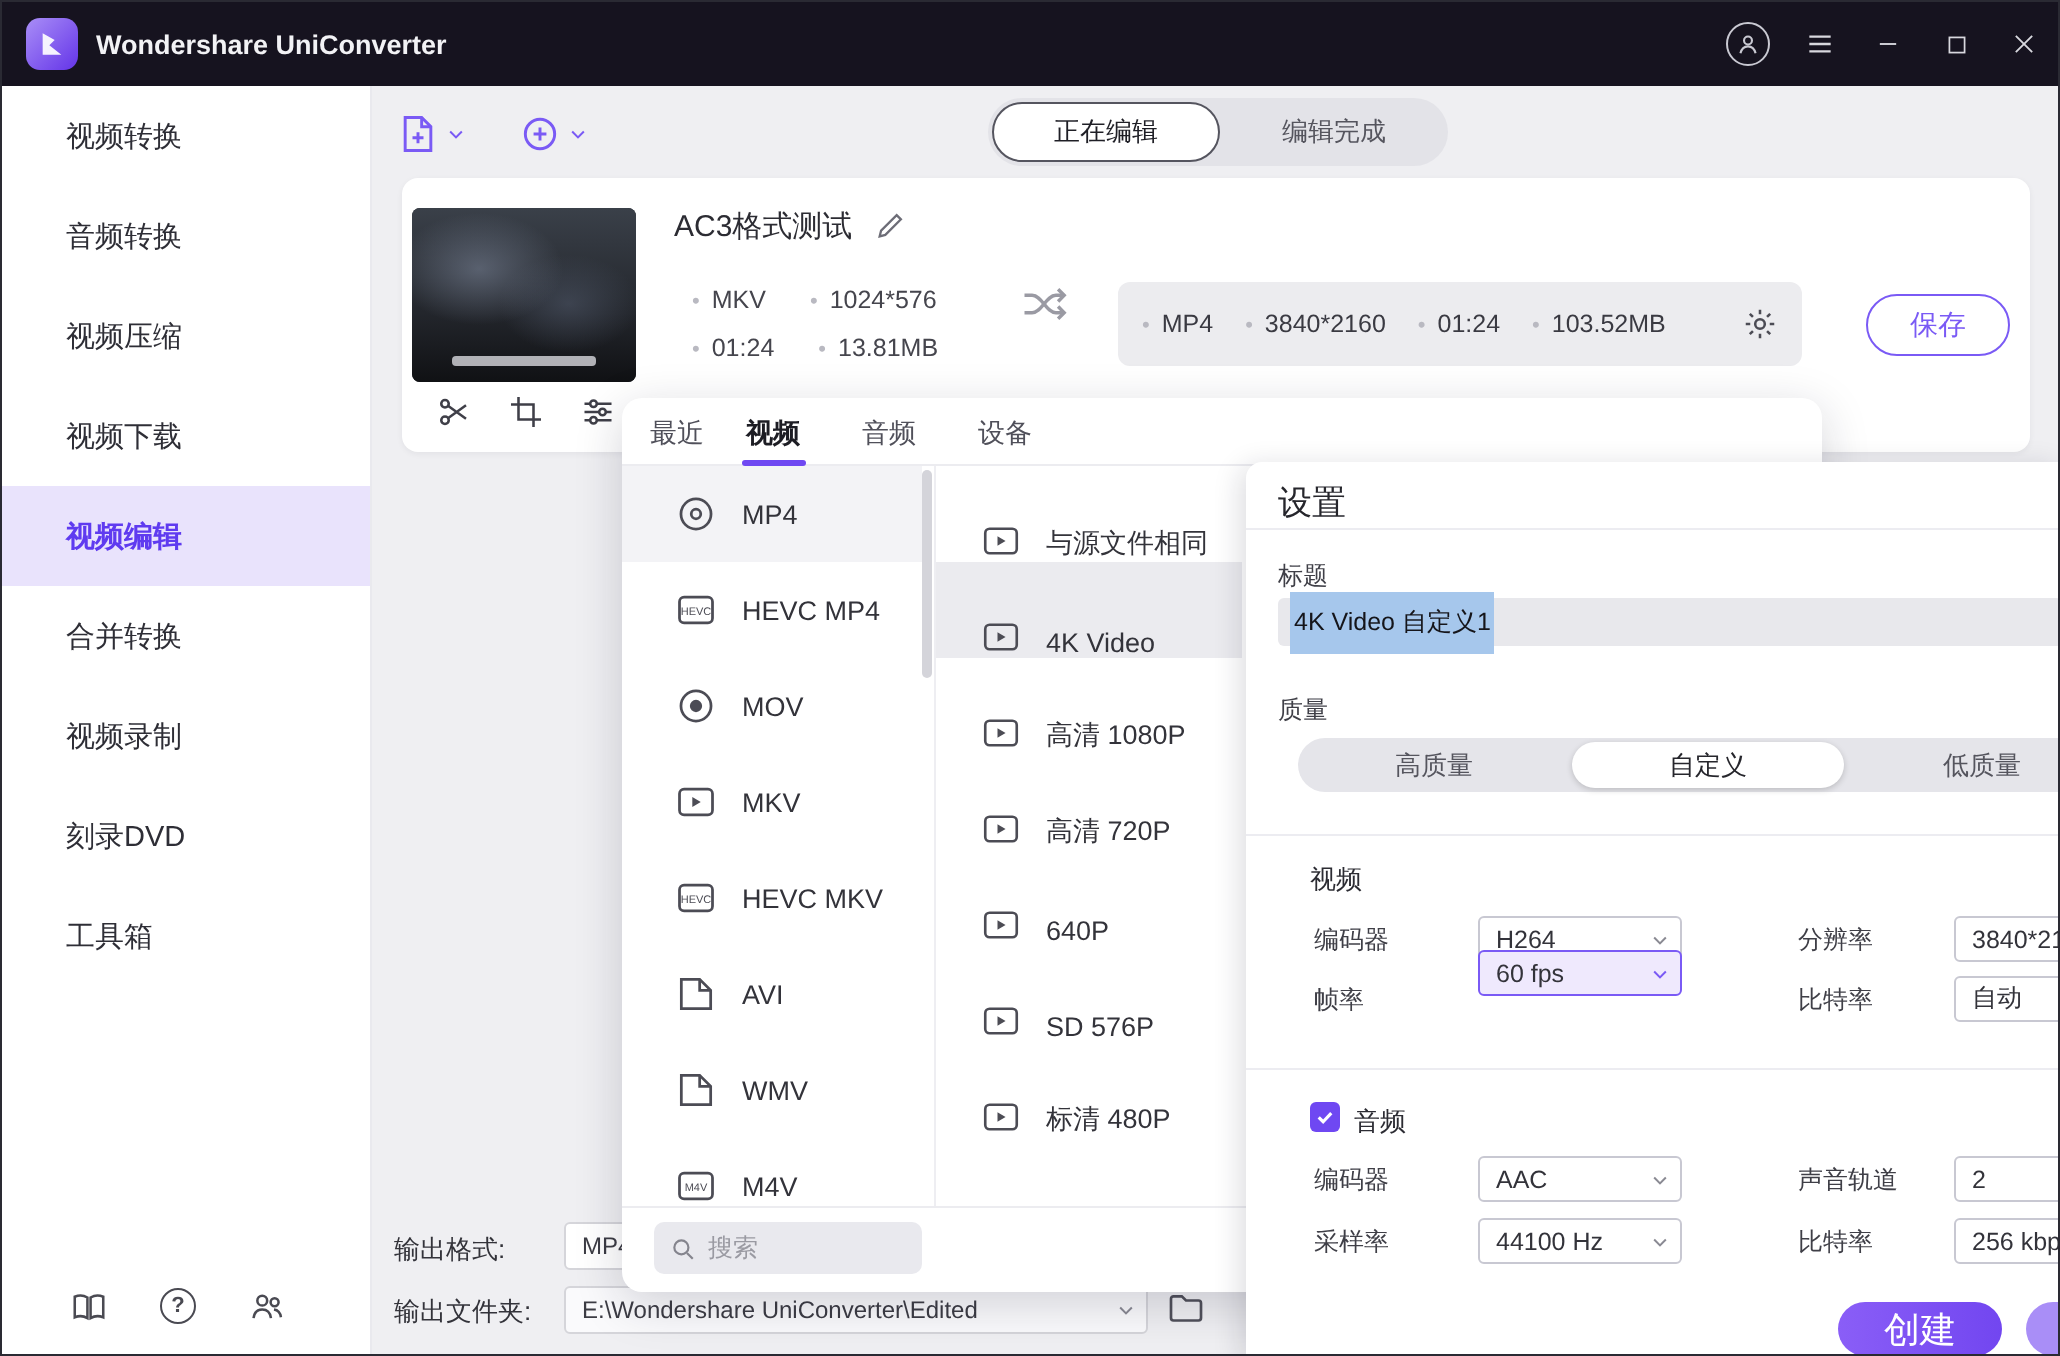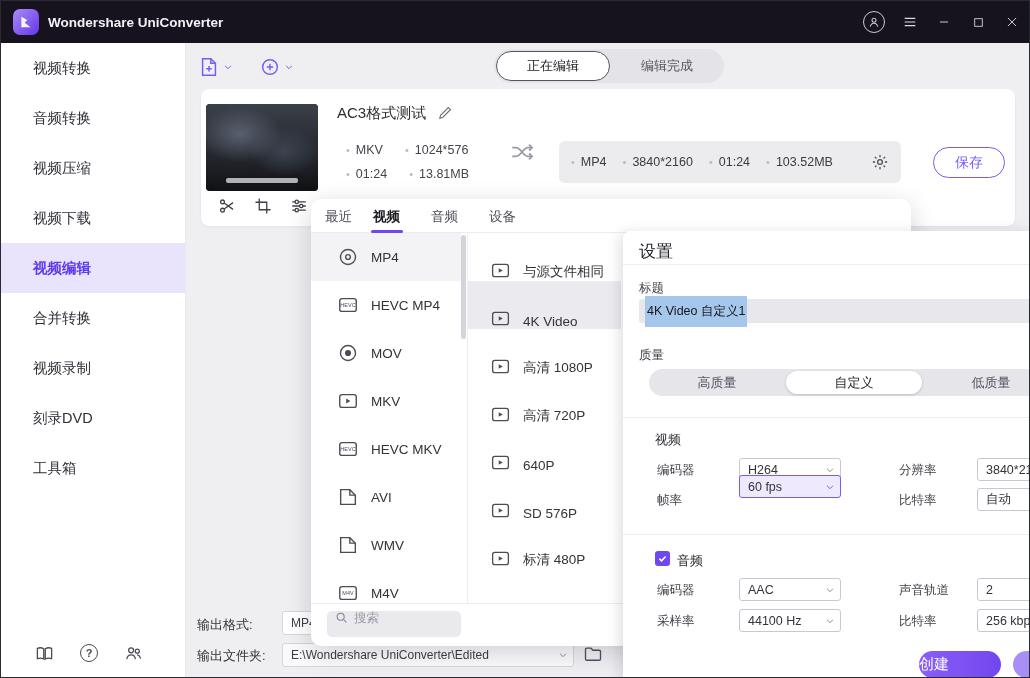--- a/index.html
+++ b/index.html
@@ -92,21 +92,21 @@
   .vscroll { position:absolute; left:150px; top:36px; width:5px; height:104px; background:#d4d4da;
            border-radius:3px; cursor:pointer; }
   .vline { position:absolute; left:156px; top:34px; width:1px; height:370px; background:#eeeef2; }
   .q-col { position:absolute; left:157px; top:34px; width:153px; }
   .q-row { height:48px; display:flex; align-items:flex-end; padding-left:22px; gap:12px; cursor:pointer; }
   .q-row.active { background:#ebebef; }
   .q-row .qicon { width:21px; height:21px; color:#4c4c55; flex:0 0 auto; }
   .q-row .qlabel { font-size:13.5px; color:#33333a; }
   .search-hr { position:absolute; left:0; top:404px; width:600px; height:1px; background:#ececf0; }
   .searchbox { position:absolute; left:16px; top:412px; width:134px; height:26px; background:#e9e9ee;
-           border-radius:5px; display:flex; align-items:flex-start; padding:0 8px; gap:6px; }
+           border-radius:5px; display:flex; align-items:center; padding:0 8px; gap:6px; }
   .searchbox svg { width:13px; height:13px; color:#84848d; flex:0 0 auto; }
   .searchbox input { border:none; outline:none; background:transparent; width:90px; font-size:12.5px;
            color:#33333a; font-family:inherit; }
   .searchbox input::placeholder { color:#9a9aa2; }
 
   
   .panel { position:absolute; left:622px; top:230px; width:408px; height:448px; background:#fff;
            border-radius:8px 0 0 0; box-shadow:-3px 2px 14px rgba(20,20,45,.14); z-index:8; overflow:hidden; }
   .p-hr { position:absolute; left:0; width:408px; height:1px; background:#ececf1; }
   .p-head { position:absolute; left:16px; top:9px; font-size:17px; font-weight:normal; color:#26262c; }
@@ -124,22 +124,22 @@
   .sec-label { position:absolute; font-size:13px; color:#2c2c33; }
   .drop { position:absolute; height:23px; background:#fff; border:1px solid #c8c8d2; border-radius:3px;
            font-size:12.5px; color:#33333a; display:flex; align-items:center; padding:0 20px 0 8px;
            cursor:pointer; }
   .drop .chev { position:absolute; right:5px; width:10px; height:10px; color:#8a8a93; }
   .drop.purple { border-color:#7a5af5; background:#efe9fd; }
   .drop.purple .chev { color:#7a5af5; }
   .cb { position:absolute; left:32px; top:320px; width:15px; height:15px; border-radius:3px;
         background:#6f48f2; display:flex; align-items:center; justify-content:center; cursor:pointer; }
   .create-btn { position:absolute; left:296px; top:420px; width:82px; height:27px; border-radius:14px;
-        background:linear-gradient(90deg,#8a5ef7,#7246f0); color:#fff; font-size:15px;
-        display:flex; align-items:center; cursor:pointer; }
+        background:linear-gradient(90deg,#8a5ef7,#7246f0); color:#fff; font-size:18px;
+        display:flex; align-items:center; justify-content:center; cursor:pointer; }
   .partial-btn { position:absolute; left:390px; top:420px; width:70px; height:27px; border-radius:14px;
         background:#a98ef7; cursor:pointer; }
 
   svg { display:block; }
 </style>
 </head>
 <body>
 
 <div id="app">
 

